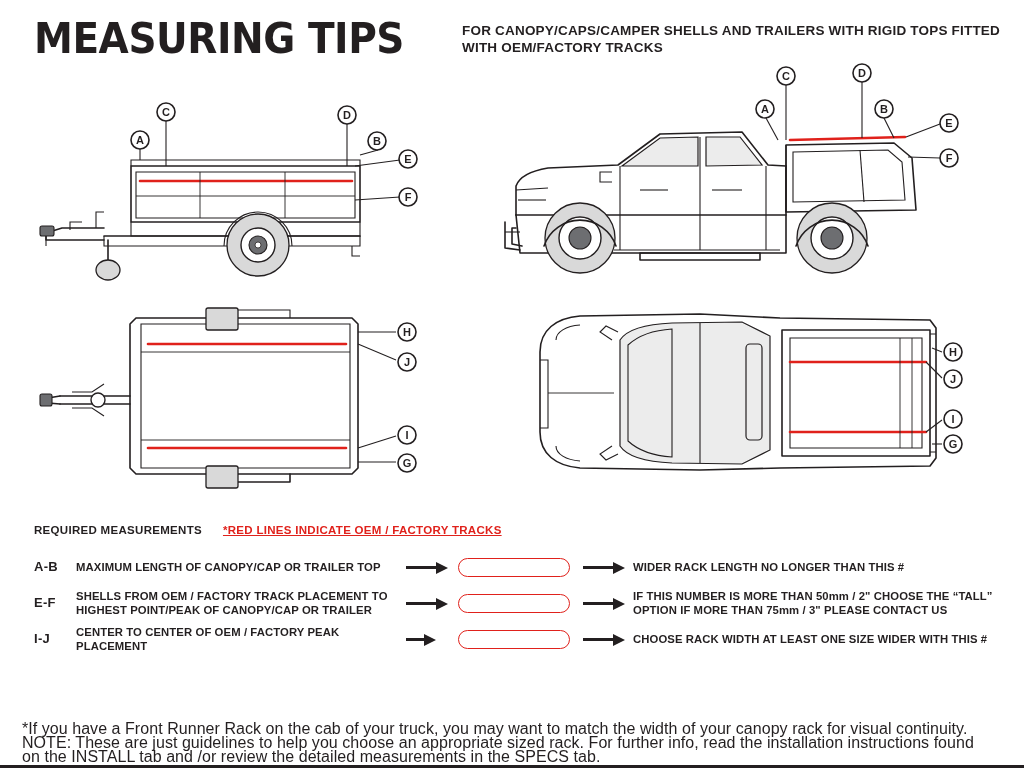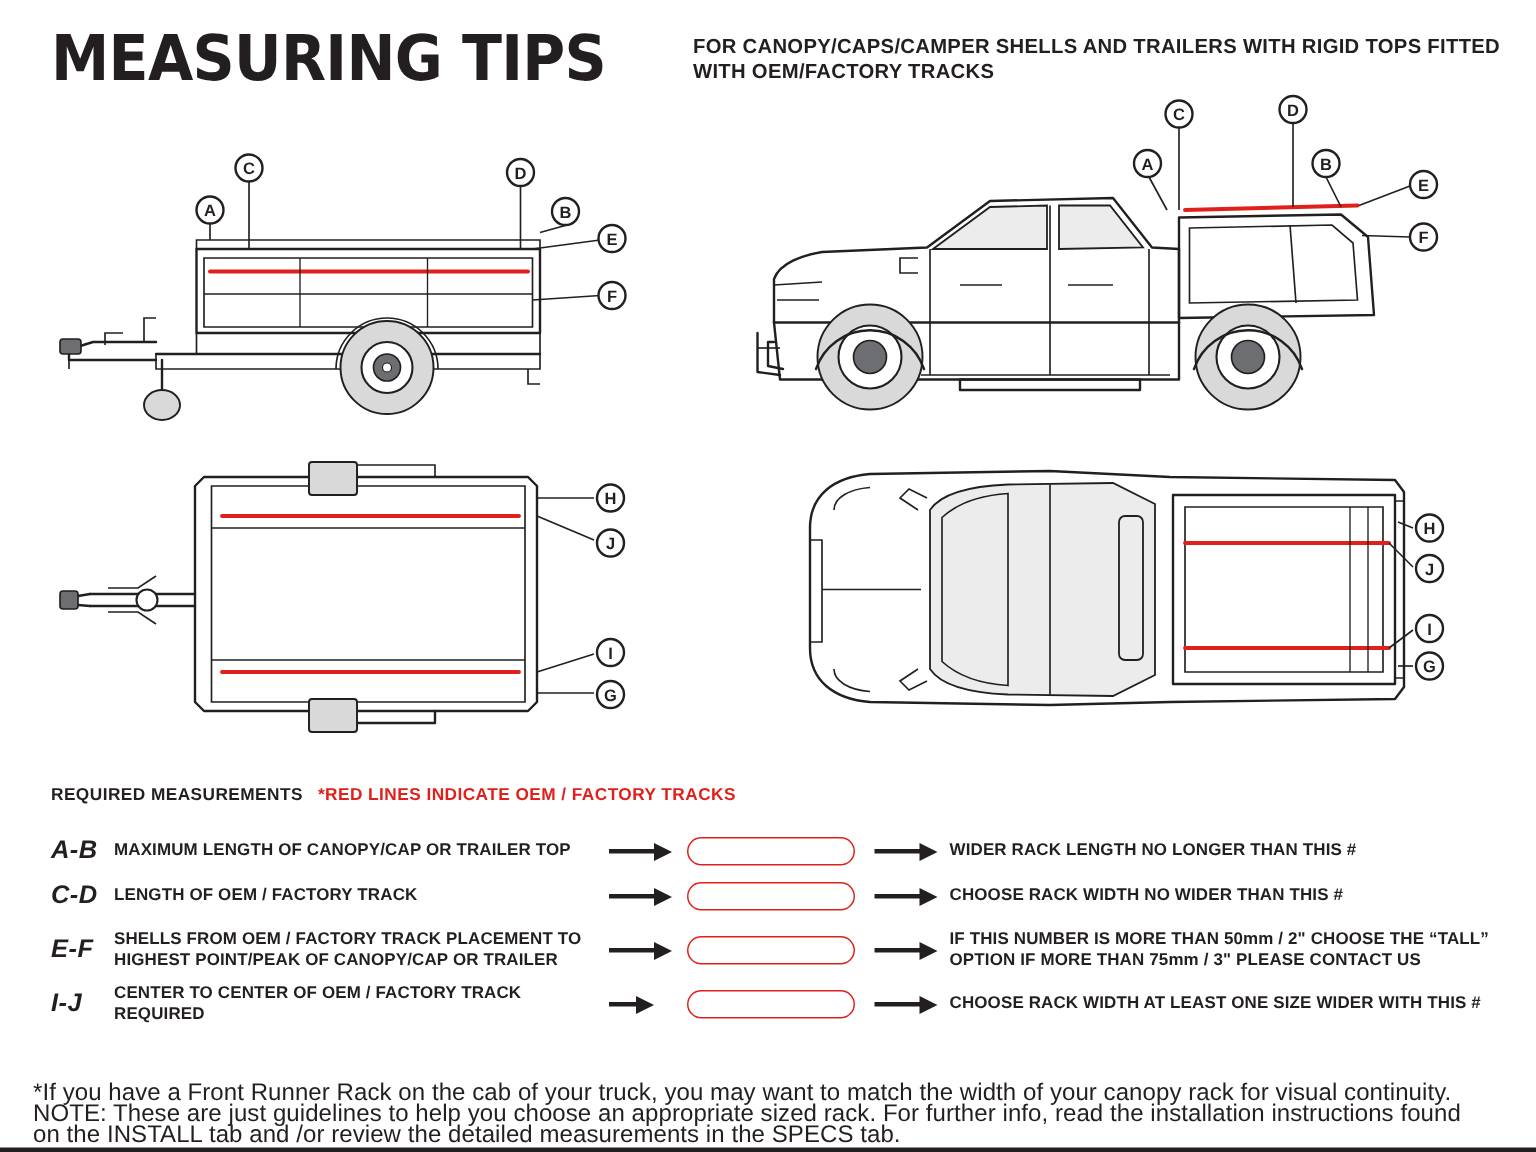--- a/index.html
+++ b/index.html
@@ -69,42 +69,42 @@
   .req-head {
     position: absolute;
     left: 34px;
     top: 524px;
     font-size: 11.5px;
     font-weight: bold;
     letter-spacing: 0.3px;
   }
   .req-head .red {
     color: #e0211b;
-    margin-left: 10px;
+    margin-left: 21px;
+    text-decoration: underline;
   }
 
   table.meas {
     position: absolute;
     left: 34px;
     top: 552px;
     width: 960px;
     border-collapse: collapse;
     font-size: 11.3px;
   }
   table.meas td {
     vertical-align: middle;
     padding: 0;
     line-height: 14px;
   }
   td.code {
     width: 42px;
     font-weight: bold;
     letter-spacing: 0.3px;
-    font-size: 17px;
-    font-style: italic;
+    font-size: 13px;
   }
   td.desc {
     width: 330px;
     font-weight: bold;
     padding-right: 8px;
     letter-spacing: 0.1px;
   }
   td.arrow1 { width: 52px; }
   td.field  { width: 125px; }
   td.arrow2 { width: 50px; }
@@ -469,54 +469,40 @@
           </td>
         <td class="field">
           <input class="inputbox" type="text" value="" placeholder="" style="">
         </td>
         <td class="arrow2">
             <span class="arrow"></span>
           </td>
         <td class="result">WIDER RACK LENGTH NO LONGER THAN THIS #</td>
       </tr>
 
-      <tr class="row-h">
-        <td class="code">C-D</td>
-        <td class="desc">LENGTH OF OEM / FACTORY TRACK</td>
-        <td class="arrow1">
-            <span class="arrow"></span>
-          </td>
-        <td class="field">
-          <input class="inputbox" type="text" value="" placeholder="" style="">
-        </td>
-        <td class="arrow2">
-            <span class="arrow"></span>
-          </td>
-        <td class="result">CHOOSE RACK WIDTH NO WIDER THAN THIS #</td>
-      </tr>
 
       <tr style="height:42px">
         <td class="code">E-F</td>
         <td class="desc">SHELLS FROM OEM / FACTORY TRACK PLACEMENT TO HIGHEST POINT/PEAK OF CANOPY/CAP OR TRAILER</td>
         <td class="arrow1">
             <span class="arrow"></span>
           </td>
         <td class="field">
           <input class="inputbox" type="text" value="" placeholder="" style="">
         </td>
         <td class="arrow2">
             <span class="arrow"></span>
           </td>
         <td class="result">IF THIS NUMBER IS MORE THAN 50mm / 2" CHOOSE THE “TALL” OPTION IF MORE THAN 75mm / 3" PLEASE CONTACT US</td>
       </tr>
 
 
       <tr class="row-h">
         <td class="code">I-J</td>
-        <td class="desc">CENTER TO CENTER OF OEM / FACTORY TRACK REQUIRED</td>
+        <td class="desc">CENTER TO CENTER OF OEM / FACTORY PEAK PLACEMENT</td>
         <td class="arrow1">
             <span class="arrow short"></span>
           </td>
         <td class="field">
           <input class="inputbox" type="text" value="" placeholder="" style="">
         </td>
         <td class="arrow2">
             <span class="arrow"></span>
           </td>
         <td class="result">CHOOSE RACK WIDTH AT LEAST ONE SIZE WIDER WITH THIS #</td>

